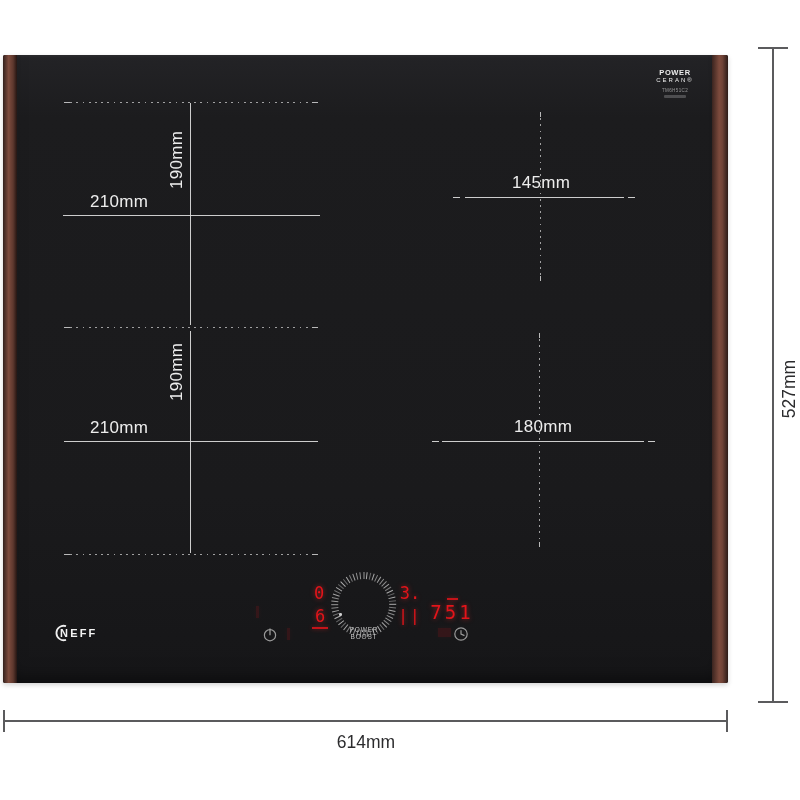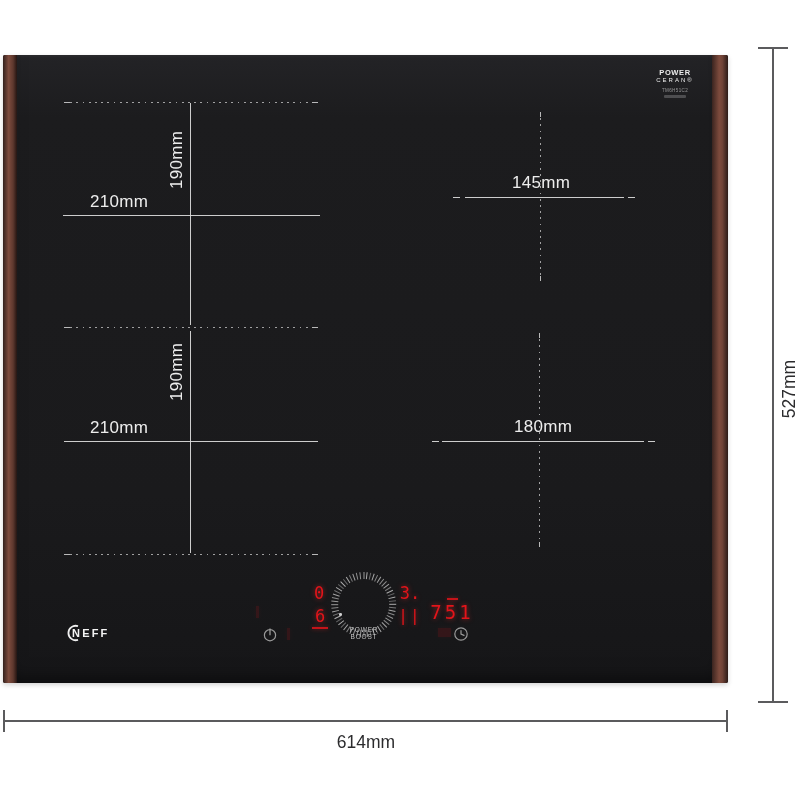--- a/index.html
+++ b/index.html
@@ -181,21 +181,21 @@
 <div class="abs underbar" style="left:447px;top:598px;width:11px;"></div>
 <div class="abs ghost" style="left:438px;top:628px;width:13px;height:9px;"></div>
 
 <div class="abs" style="left:453px;top:626px;">
   <svg width="16" height="16" viewBox="0 0 16 16">
     <circle cx="8" cy="8" r="6.2" fill="none" stroke="#9a9a9a" stroke-width="1.2"></circle>
     <path d="M8 4.6 L8 8 L11 9.4" fill="none" stroke="#9a9a9a" stroke-width="1.2" stroke-linecap="round"></path>
   </svg>
 </div>
 
-<div class="abs" style="left:63px;top:624px;">
+<div class="abs" style="left:51px;top:624px;">
   <svg width="56" height="18" viewBox="0 0 56 18">
     <path d="M15 2.2 A 7.2 7.2 0 1 0 15 15.8" fill="none" stroke="#f0f0f0" stroke-width="1.8"></path>
     <text x="9" y="13" class="nefftext">NEFF</text>
   </svg>
 </div>
 
 <div class="abs schott" style="left:645px;top:69px;">
   <div class="l1">POWER</div>
   <div class="l2">CERAN®</div>
   <div class="l3">TM6H51C2</div>

